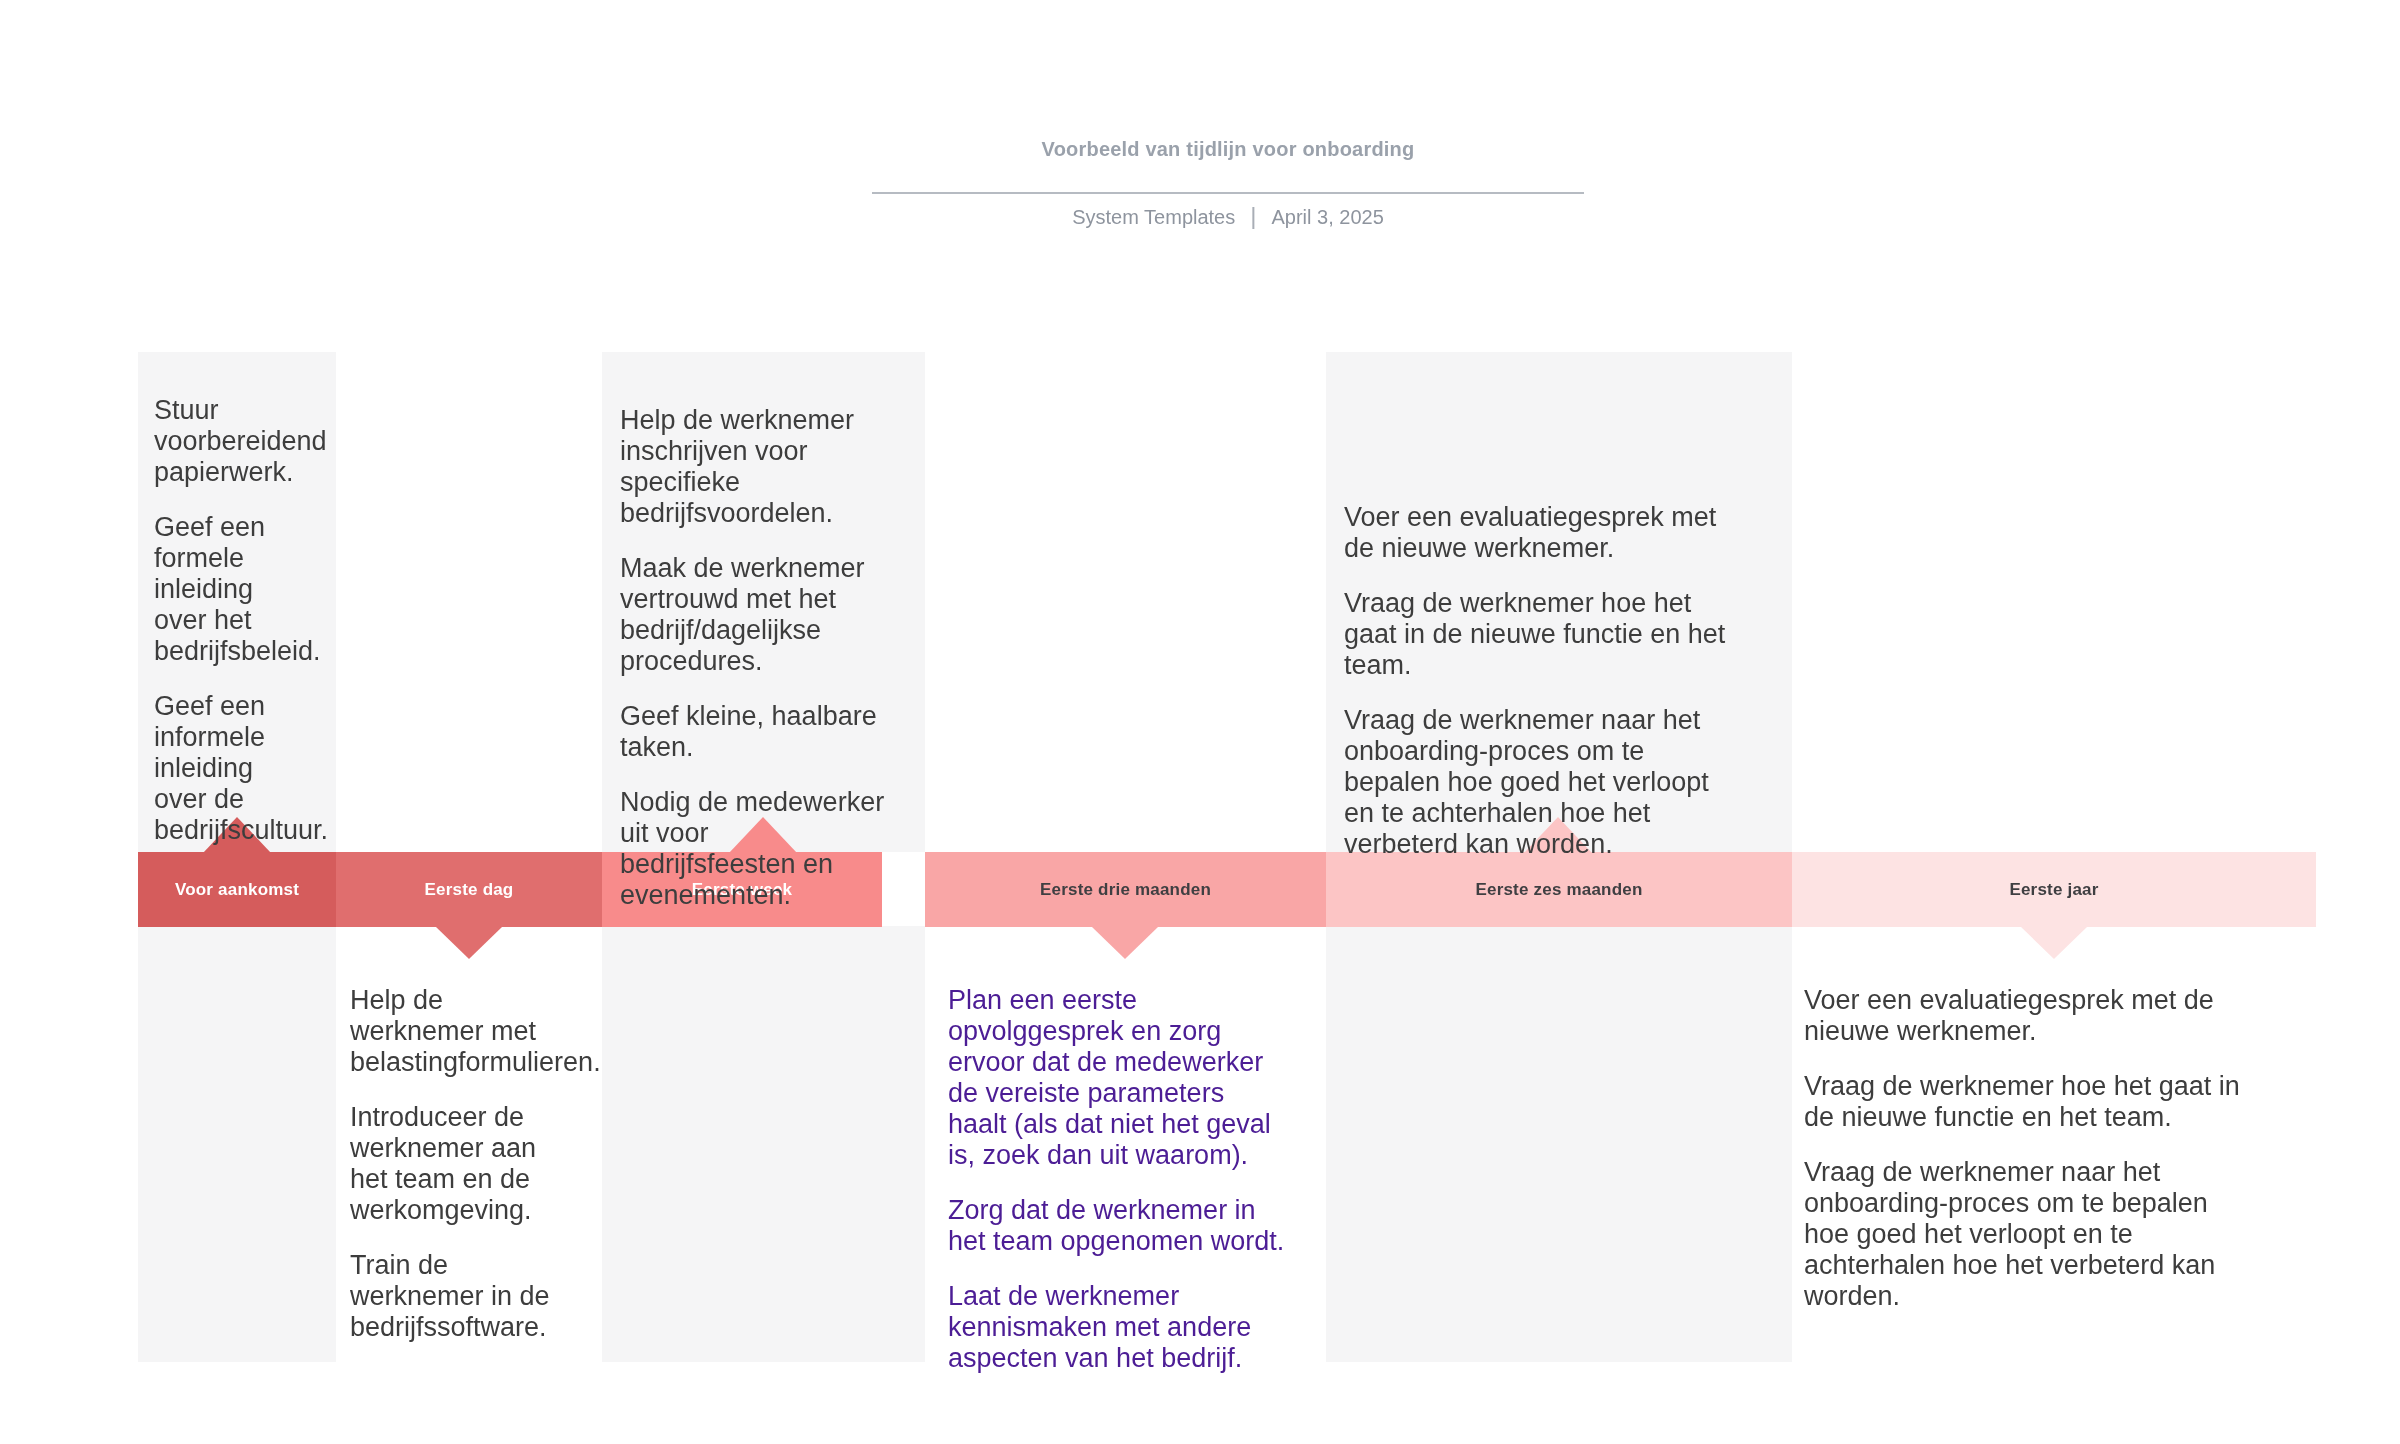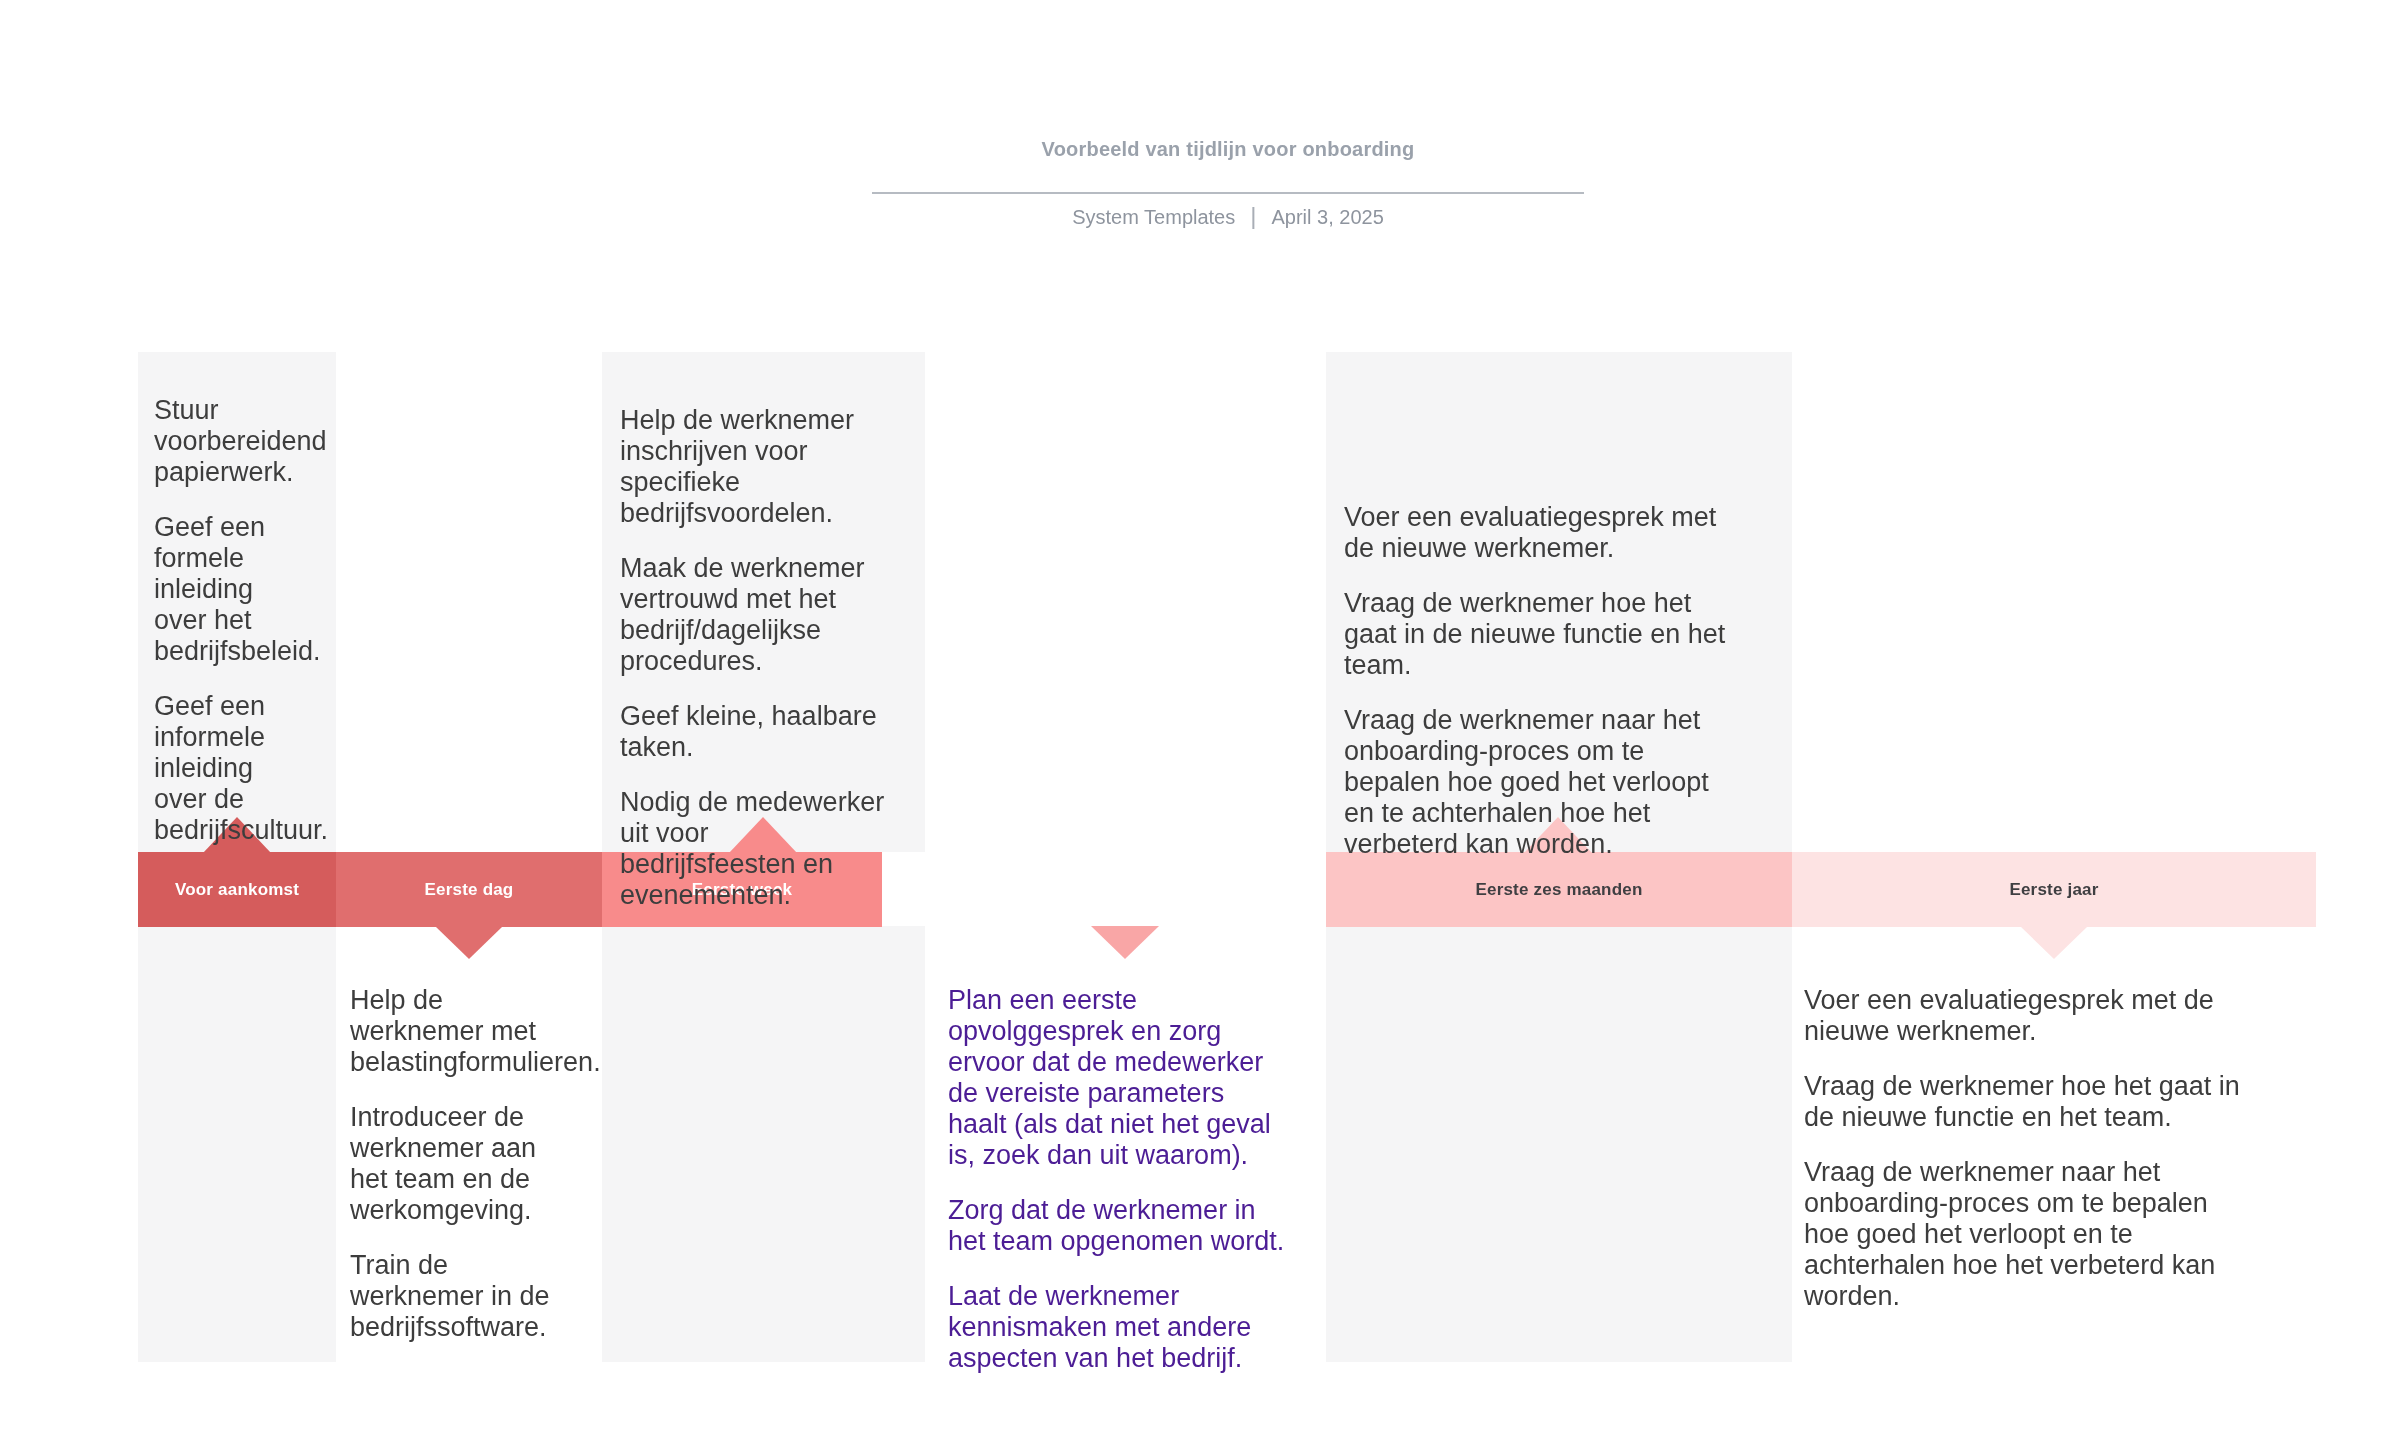--- a/index.html
+++ b/index.html
@@ -113,20 +113,23 @@
 
   <div class="bar-seg" style="left: 138px; width: 198px; background-color: rgb(213, 92, 92);">
     <span class="seg-label" style="color: rgb(255, 255, 255);">Voor aankomst</span>
   </div>
   <div class="bar-seg" style="left: 336px; width: 266px; background-color: rgb(224, 110, 110);">
     <span class="seg-label" style="color: rgb(255, 255, 255);">Eerste dag</span>
   </div>
   <div class="bar-seg" style="left: 602px; width: 280px; background-color: rgb(248, 139, 139);">
     <span class="seg-label" style="color: rgb(255, 255, 255);">Eerste week</span>
   </div>
+  <div class="bar-seg" style="left: 925px; width: 401px; background-color: rgb(249, 166, 166);">
+    <span class="seg-label" style="color: rgb(63, 63, 66);">Eerste drie maanden</span>
+  </div>
   <div class="bar-seg" style="left: 1326px; width: 466px; background-color: rgb(252, 197, 197);">
     <span class="seg-label" style="color: rgb(63, 63, 66);">Eerste zes maanden</span>
   </div>
   <div class="bar-seg" style="left: 1792px; width: 524px; background-color: rgb(253, 227, 227);">
     <span class="seg-label" style="color: rgb(63, 63, 66);">Eerste jaar</span>
   </div>
 
   <div class="arrow-up" style="left: 203px; background-color: rgb(213, 92, 92);"></div>
   <div class="arrow-down" style="left: 435px; background-color: rgb(224, 110, 110);"></div>
   <div class="arrow-up" style="left: 729px; background-color: rgb(248, 139, 139);"></div>

